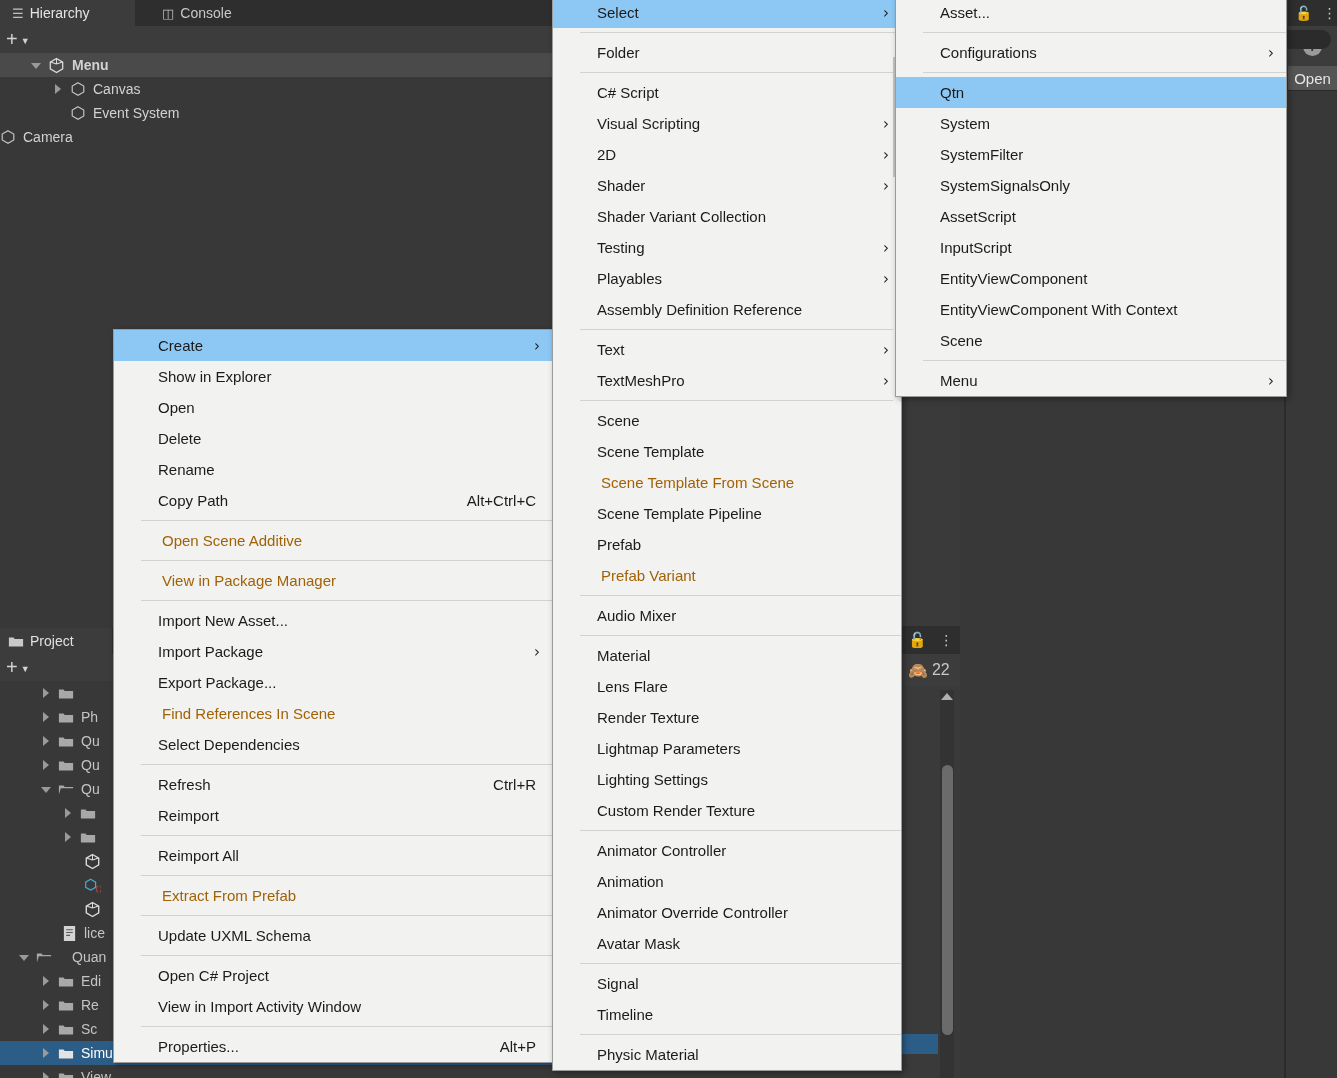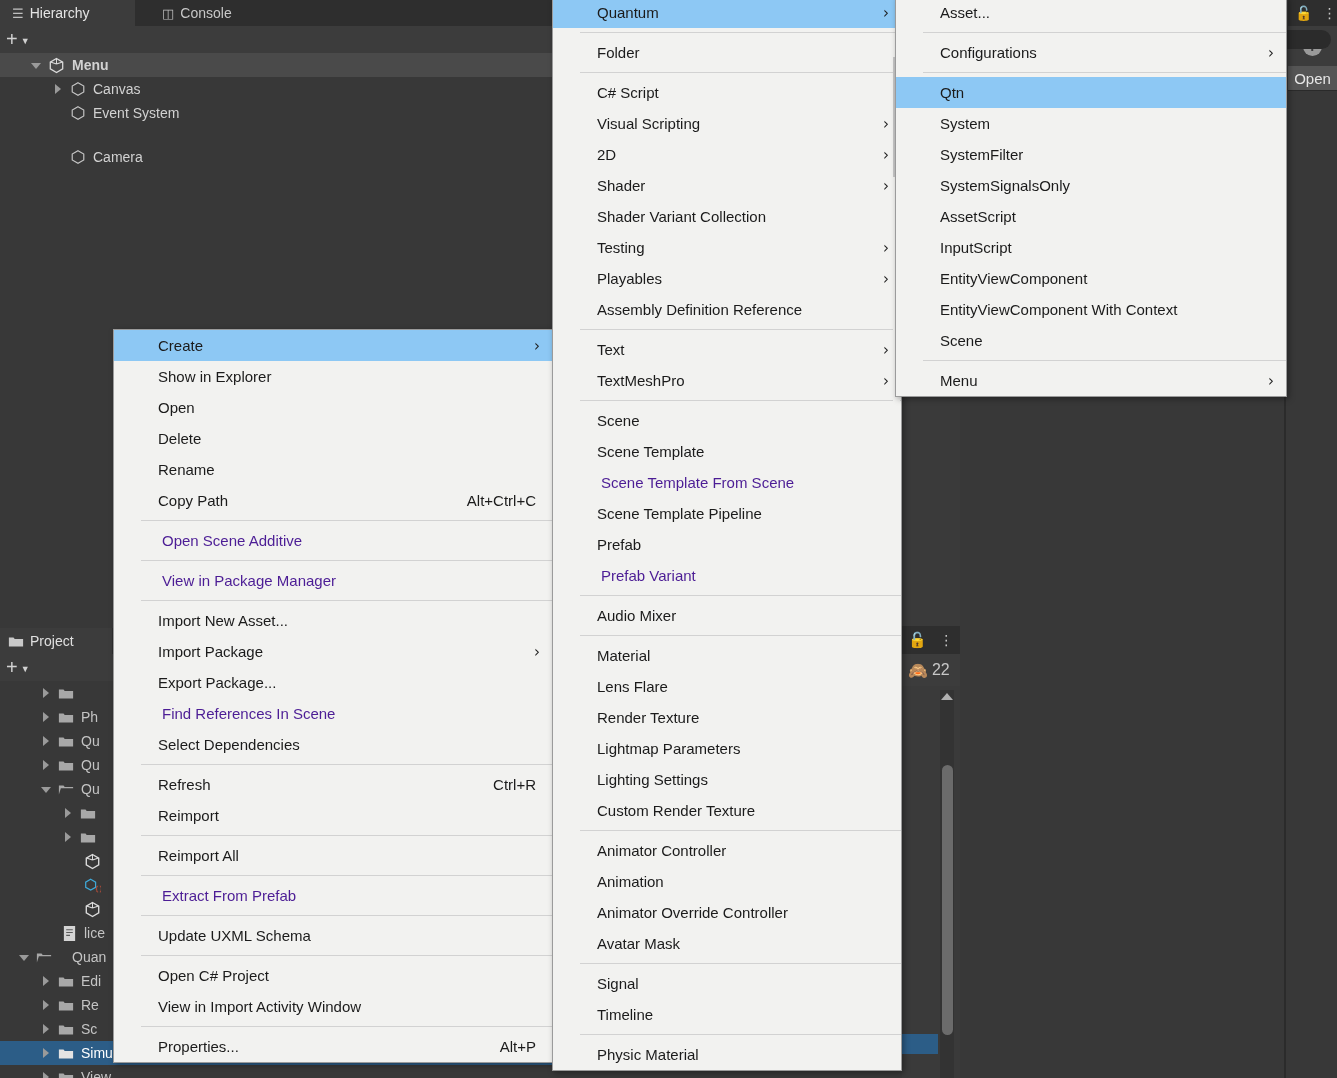--- a/index.html
+++ b/index.html
@@ -150,21 +150,21 @@
     position:absolute; background:#F2F2F0;
     border:1px solid #9B9B9B;
     box-shadow:2px 2px 6px rgba(0,0,0,0.35);
     font-size:15px; color:#1B1B1B;
   }
   .mi {
     position:relative; height:31px; display:flex; align-items:center;
     padding-left:44px; padding-right:16px; white-space:nowrap;
   }
   .mi.hl { background:#8DC8F4; }
-  .mi.disabled { color:#4c1d95;padding-left:48px; }
+  .mi.disabled { color:#a16207;padding-left:48px; }
   .mi .sc {
     position:absolute; right:16px; color:#1B1B1B; font-size:15px;margin-left:40px;
   }
   .mi .arr {
     position:absolute; right:12px; font-size:15px; color:#1B1B1B;
     font-family:"DejaVu Sans", sans-serif;
   }
   .sep { height:1px; background:#D2D2D2; margin:4px 0 4px 27px; }
 
   
@@ -247,21 +247,21 @@
       </svg>
       <span style="margin-left:7px;">Canvas</span>
     </div>
     <div class="h-row" style="top:48px;padding-left:70px;">
       <span class="tri blank" style="margin-left:-18px;margin-right:6px;"></span>
       <svg class="cube-ico" viewBox="0 0 18 18">
         <path d="M9 2 15.5 5.6v6.8L9 16 2.5 12.4V5.6Z" fill="none" stroke="#C6C6C6" stroke-width="1.3"></path>
       </svg>
       <span style="margin-left:7px;">Event System</span>
     </div>
-    <div class="h-row" style="top:72px;padding-left:70px;margin-top:20px;">
+    <div class="h-row" style="top:72px;">
       <span class="tri blank" style="margin-left:-18px;margin-right:6px;"></span>
       <svg class="cube-ico" viewBox="0 0 18 18">
         <path d="M9 2 15.5 5.6v6.8L9 16 2.5 12.4V5.6Z" fill="none" stroke="#C6C6C6" stroke-width="1.3"></path>
       </svg>
       <span style="margin-left:7px;">Camera</span>
     </div>
   </div>
 
   <div class="proj-tabstrip"></div>
   <div class="proj-tab">
@@ -476,21 +476,21 @@
         <span>Properties...</span>
         <span class="sc">Alt+P</span>
       </div>
     </div>
 
   <div class="menu" id="create-menu" style="left:552px;top:-4px;width:350px;">
     <div class="menu-scroll">
       <div class="thumb"></div>
     </div>
   <div class="mi hl">
-        <span>Quantum</span>
+        <span>Select</span>
         <span class="arr">›</span>
       </div>
       <div class="sep"></div>
       <div class="mi">
         <span>Folder</span>
       </div>
       <div class="sep"></div>
       <div class="mi">
         <span>C# Script</span>
       </div>

